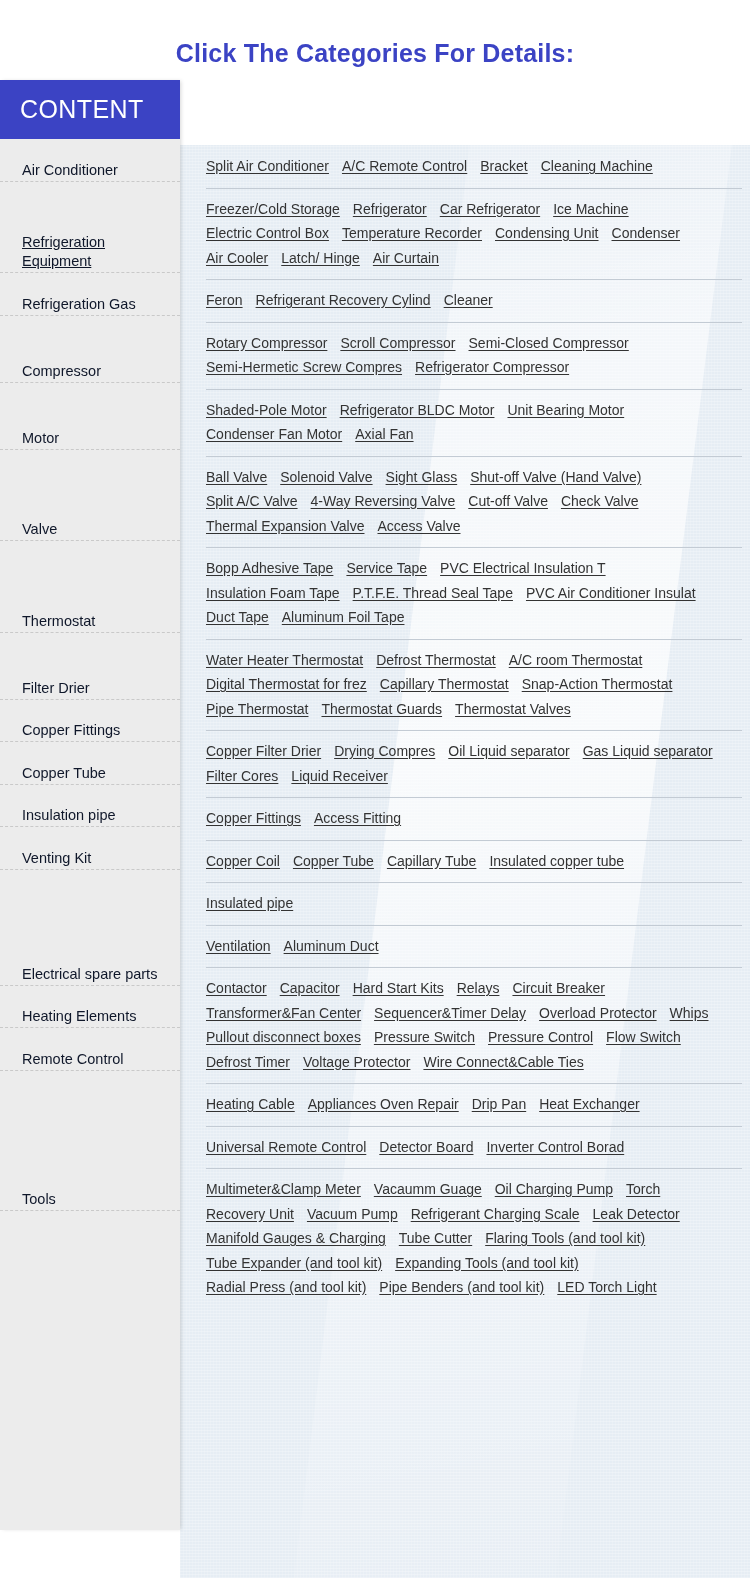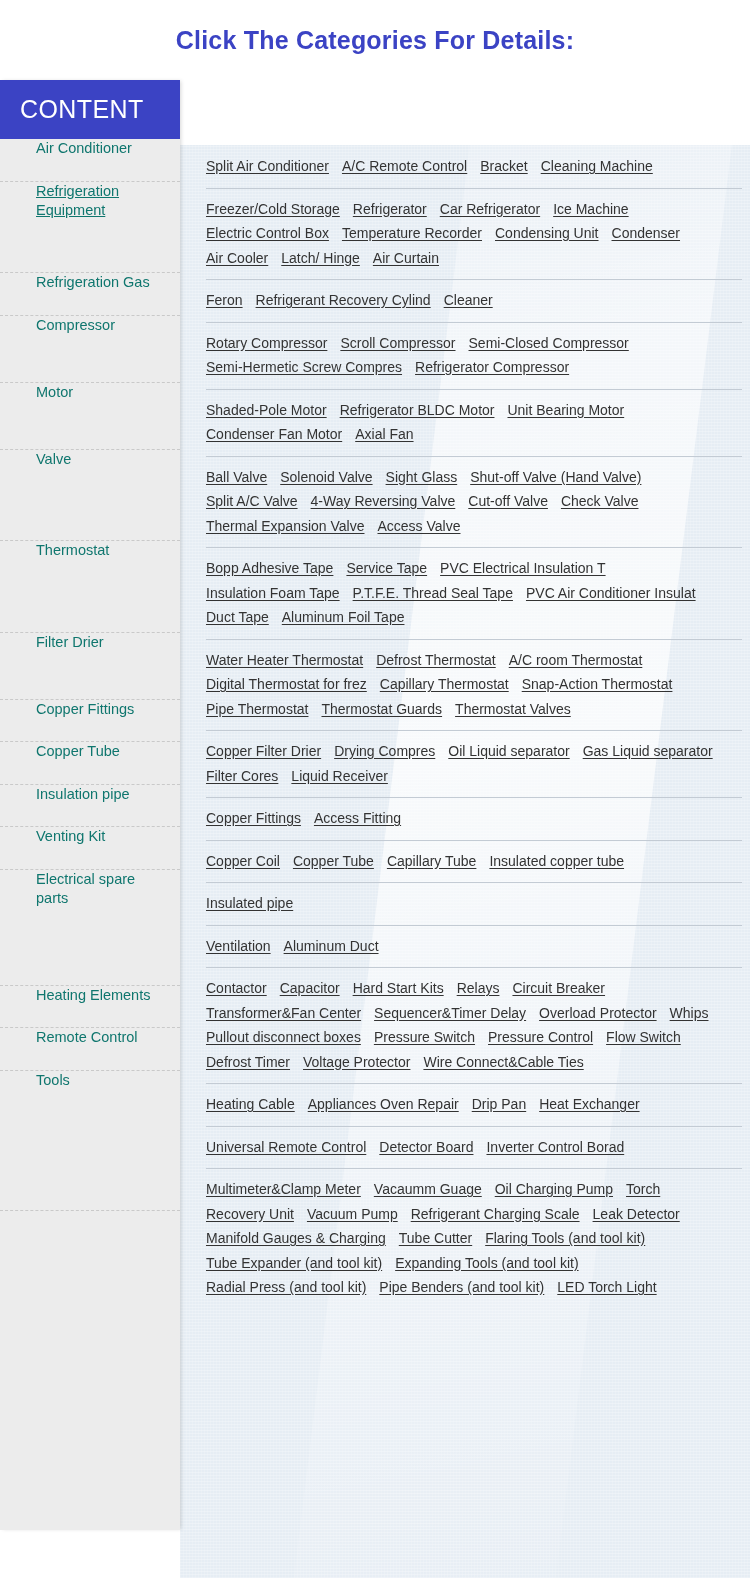--- a/index.html
+++ b/index.html
@@ -17,21 +17,21 @@
   }
 
   
   .page-title {
     width: 750px;
     text-align: center;
     font-size: 25px;
     font-weight: bold;
     color: #3b43c4;
     letter-spacing: 0.2px;
-    padding-top: 27px;
+    padding-top: 40px;
     padding-bottom: 0;
     line-height: 1.1;
     user-select: none;
   }
 
   
   .board {
     position: absolute;
     left: 0;
     top: 80px;
@@ -58,25 +58,25 @@
     display: flex;
     align-items: center;
     padding-left: 20px;
     letter-spacing: 0.4px;
   }
   .sidebar-list {
     position: relative;
   }
   .sidebar-item {
     position: relative;
-    padding: 0 12px 0 36px;
+    padding: 0 12px 0 22px;
     display: flex;
-    align-items: flex-start;
+    align-items: flex-end;
     font-size: 14.5px;
-    color: #0f766e;
+    color: #0f172a;
     line-height: 1.35;
     border-bottom: 1px dashed #c9c9c9;
   }
   .sidebar-item:last-child { border-bottom: 1px dashed #c9c9c9; }
 
   
   .content {
     position: absolute;
     left: 180px;
     top: 65px;

